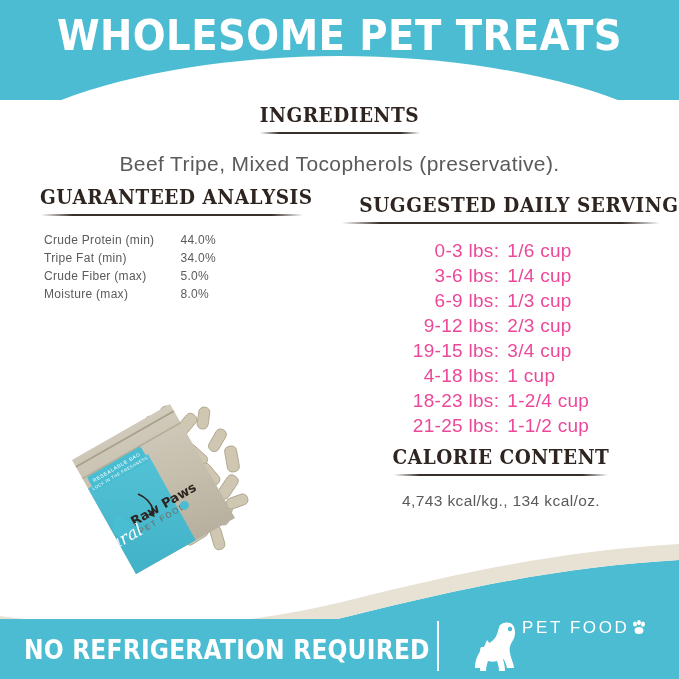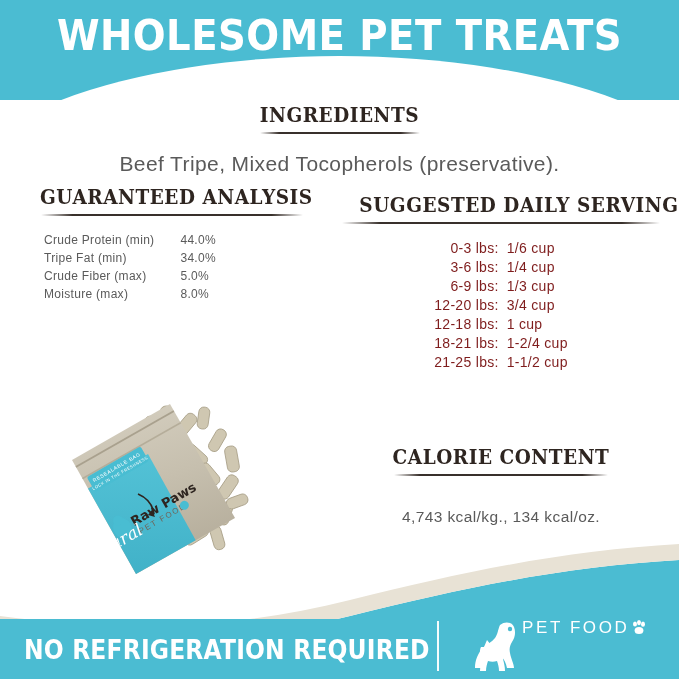--- a/index.html
+++ b/index.html
@@ -130,39 +130,39 @@
   .ga-table td.ga-name { padding-right: 26px; }
 
   .serve-table {
     margin-top: 14px;
     border-collapse: collapse;
     margin-left: auto;
     margin-right: auto;
   }
   .serve-table td {
     font-family: "Liberation Sans", sans-serif;
-    color: #7f1d1d;
+    color: #ec4899;
     font-weight: 300;
-    font-size: 14px;
+    font-size: 19px;
     letter-spacing: 0.3px;
     padding: 1.5px 0;
     white-space: nowrap;
   }
   .serve-table td.w { text-align: right; padding-right: 8px; }
   .serve-table td.a { text-align: left; }
 
   
   .calories {
     position: absolute;
     left: 340px; top: 444px;
     width: 322px;
   }
   .calories .rule { width: 214px; }
   .calories-text {
-    margin-top: 32px;
+    margin-top: 16px;
     text-align: center;
     font-size: 15.5px;
   }
 
   
   .wave-wrap {
     position: absolute;
     left: 0; top: 520px;
     width: 679px;
     height: 159px;
@@ -309,29 +309,33 @@
         </tr>
         <tr>
           <td class="w">3-6 lbs:</td>
           <td class="a">1/4 cup</td>
         </tr>
         <tr>
           <td class="w">6-9 lbs:</td>
           <td class="a">1/3 cup</td>
         </tr>
         <tr>
-          <td class="w">12-20 lbs:</td>
+          <td class="w">9-12 lbs:</td>
+          <td class="a">2/3 cup</td>
+        </tr>
+        <tr>
+          <td class="w">19-15 lbs:</td>
           <td class="a">3/4 cup</td>
         </tr>
         <tr>
-          <td class="w">12-18 lbs:</td>
+          <td class="w">4-18 lbs:</td>
           <td class="a">1 cup</td>
         </tr>
         <tr>
-          <td class="w">18-21 lbs:</td>
+          <td class="w">18-23 lbs:</td>
           <td class="a">1-2/4 cup</td>
         </tr>
         <tr>
           <td class="w">21-25 lbs:</td>
           <td class="a">1-1/2 cup</td>
         </tr>
       </tbody>
     </table>
   </div>
 

